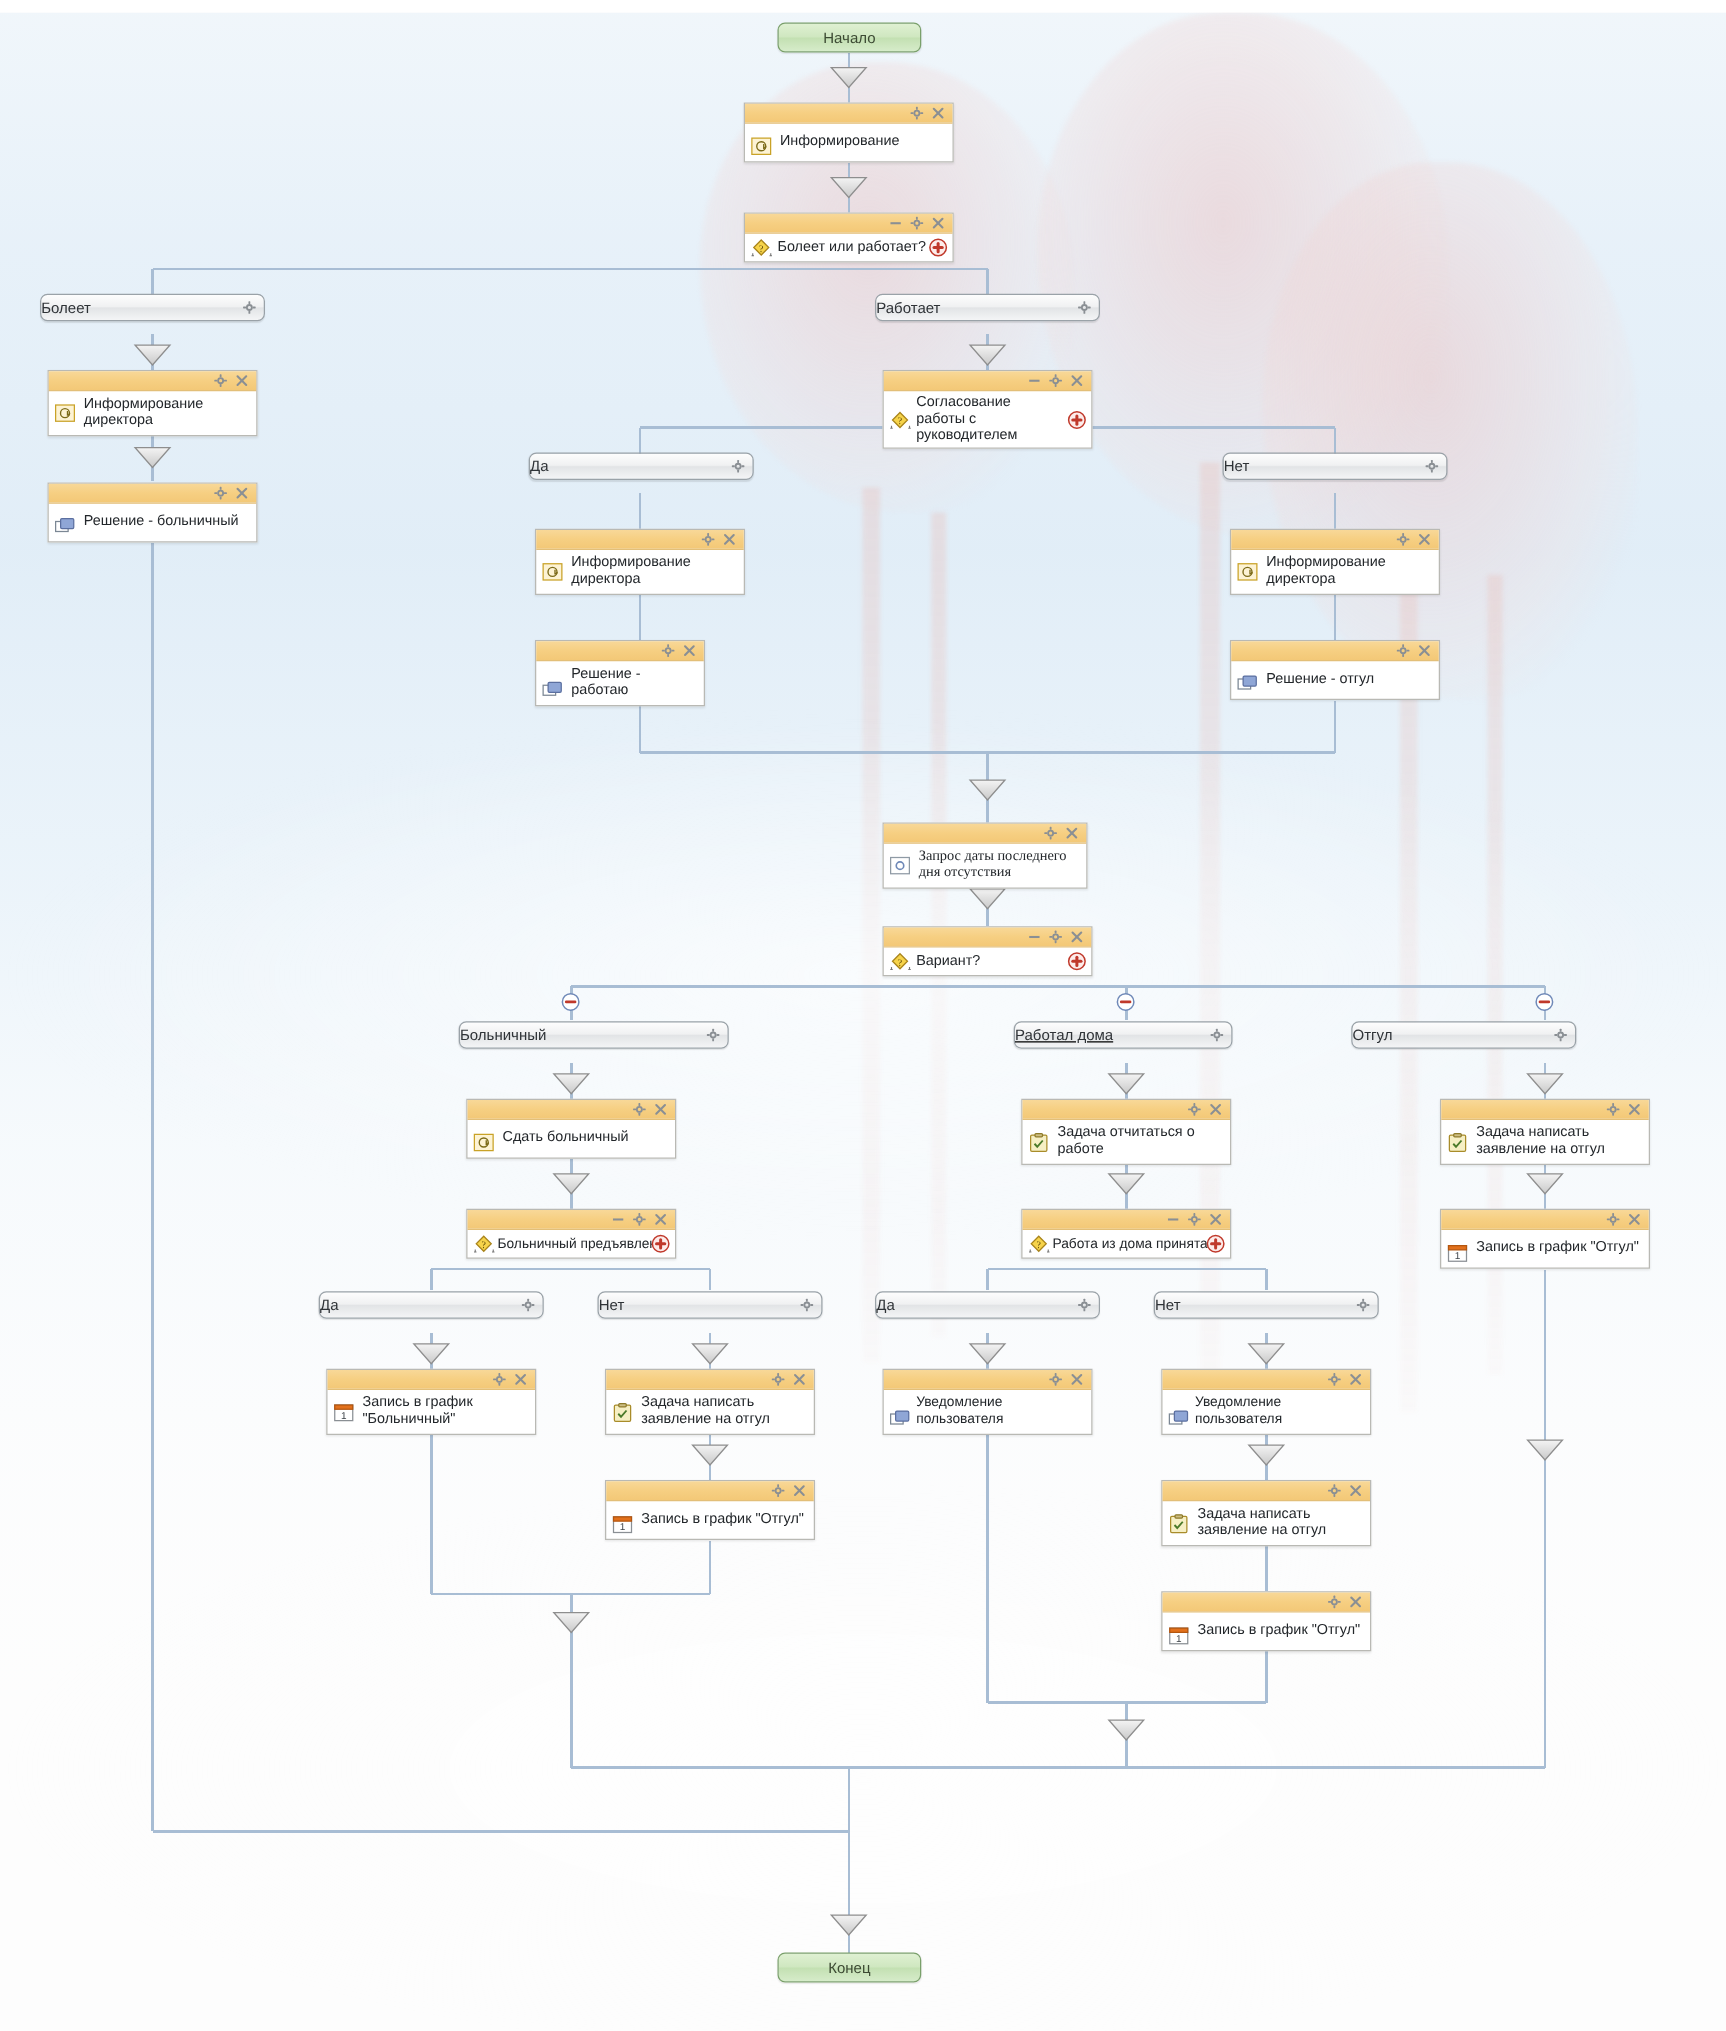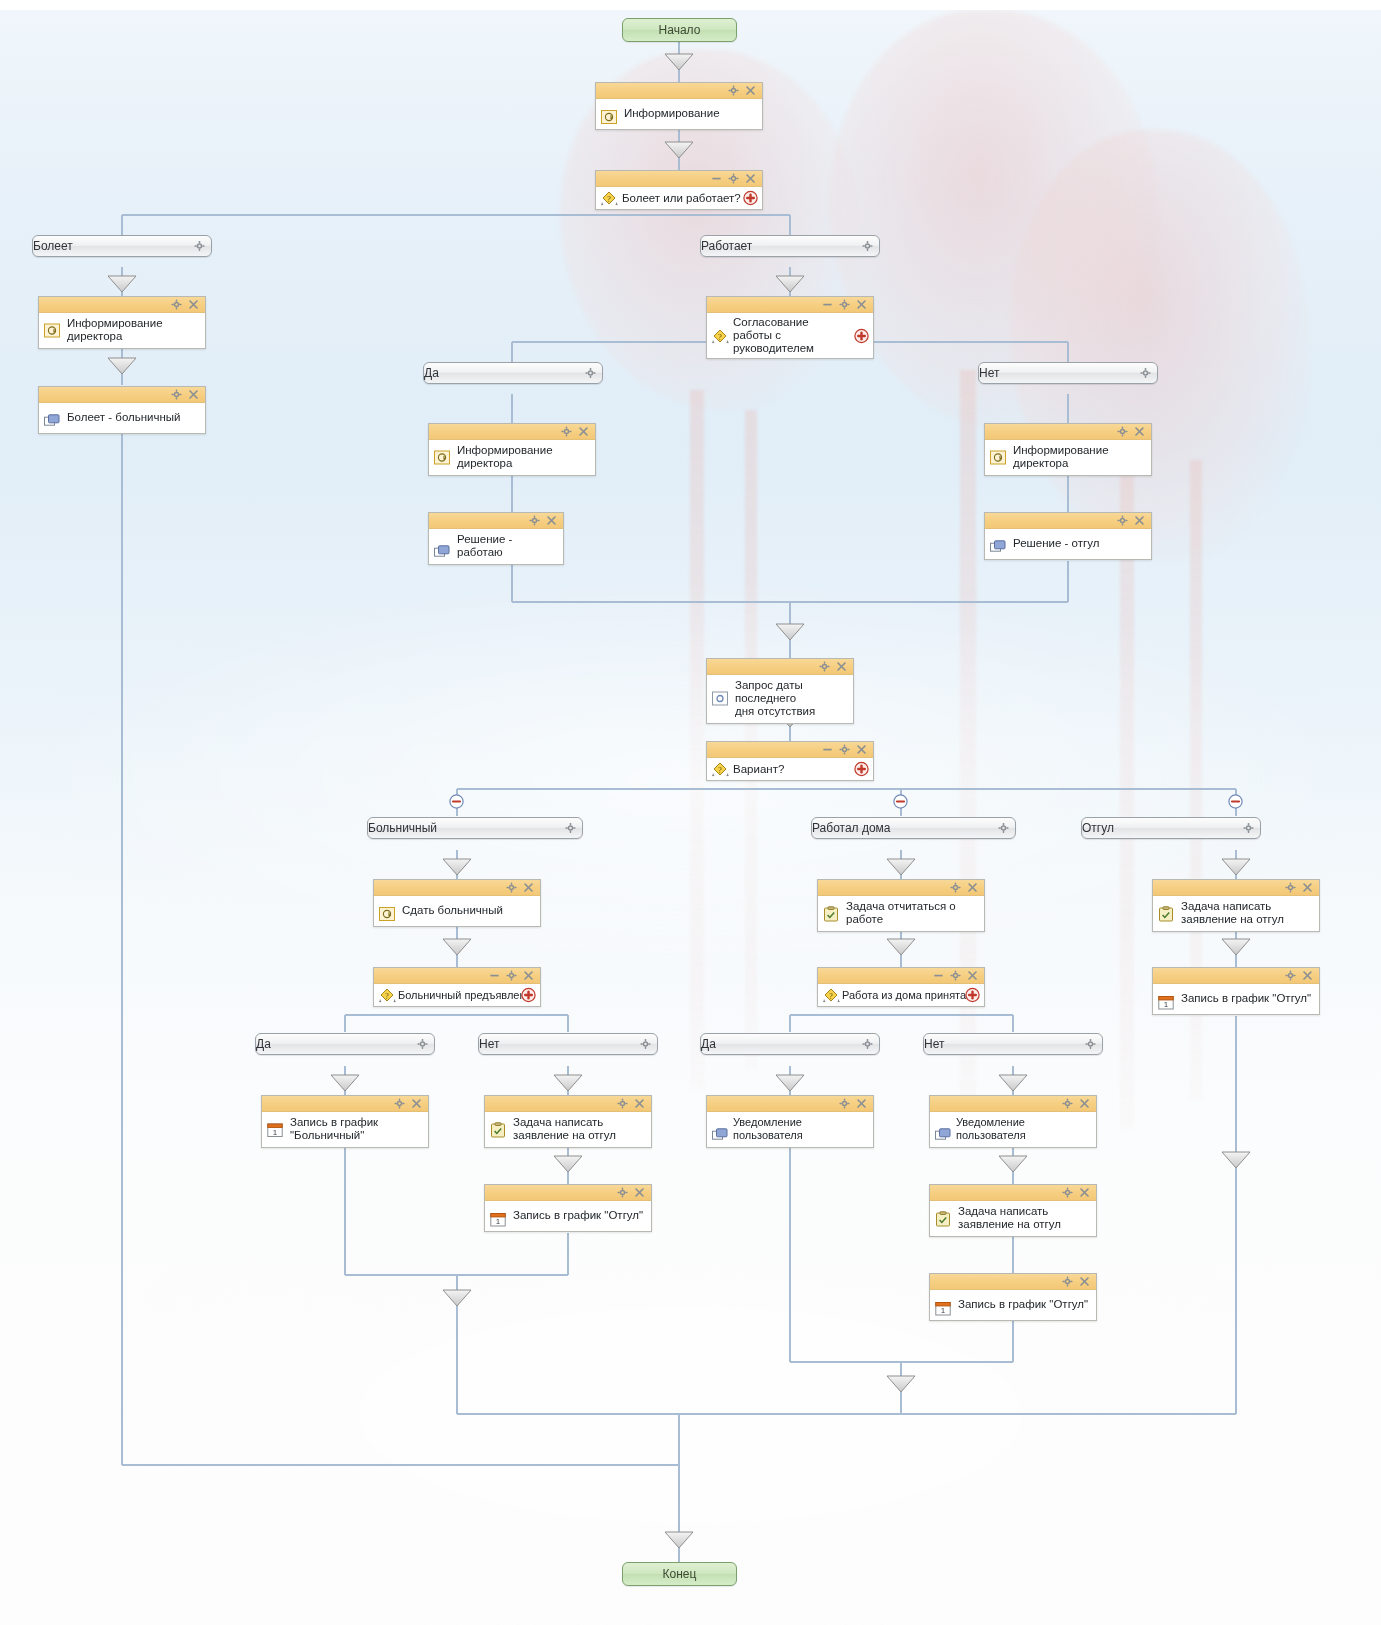--- a/index.html
+++ b/index.html
@@ -511,21 +511,21 @@
             </svg>
         </span>
       </div>
       <div class="card-body">
         <span class="card-ico">
           <svg viewBox="0 0 16 14" width="16" height="14">
               <rect x="0.5" y="3.2" width="10" height="8" fill="#ffffff" stroke="#7b8794"></rect>
               <rect x="4.5" y="0.8" width="10.5" height="8" rx="1" fill="#8fa6d6" stroke="#5b6fa0"></rect>
             </svg>
         </span>
-        <span class="card-title">Болеет - больничный</span>
+        <span class="card-title">Решение - больничный</span>
       </div>
     </div>
 
     <div class="card gateway" style="left:706px; top:286px; width:168px;">
       <div class="card-head">
         <span class="hdr-min">
           <svg viewBox="0 0 12 12" width="11" height="11">
               <rect x="1.5" y="5.2" width="9" height="1.8" fill="#8a8f94"></rect>
             </svg>
         </span>
@@ -731,21 +731,21 @@
         <span class="card-ico">
           <svg viewBox="0 0 16 14" width="16" height="14">
               <rect x="0.5" y="3.2" width="10" height="8" fill="#ffffff" stroke="#7b8794"></rect>
               <rect x="4.5" y="0.8" width="10.5" height="8" rx="1" fill="#8fa6d6" stroke="#5b6fa0"></rect>
             </svg>
         </span>
         <span class="card-title">Решение - отгул</span>
       </div>
     </div>
 
-    <div class="card" style="left:706px; top:648px; width:148px;">
+    <div class="card" style="left:706px; top:648px; width:164px;font-family:Liberation Serif, serif;">
       <div class="card-head">
         <span class="hdr-ico">
           <svg viewBox="0 0 12 12" width="11" height="11">
               <g fill="#8a8f94">
                 <circle cx="6" cy="6" r="2.2" fill="none" stroke="#8a8f94" stroke-width="1.6"></circle>
                 <rect x="5.2" y="0.5" width="1.6" height="2.6" rx="0.5"></rect>
                 <rect x="5.2" y="8.9" width="1.6" height="2.6" rx="0.5"></rect>
                 <rect x="0.5" y="5.2" width="2.6" height="1.6" rx="0.5"></rect>
                 <rect x="8.9" y="5.2" width="2.6" height="1.6" rx="0.5"></rect>
               </g>
@@ -848,21 +848,21 @@
               <circle cx="6" cy="6" r="2.2" fill="none" stroke="#8a8f94" stroke-width="1.6"></circle>
               <rect x="5.2" y="0.5" width="1.6" height="2.6" rx="0.5"></rect>
               <rect x="5.2" y="8.9" width="1.6" height="2.6" rx="0.5"></rect>
               <rect x="0.5" y="5.2" width="2.6" height="1.6" rx="0.5"></rect>
               <rect x="8.9" y="5.2" width="2.6" height="1.6" rx="0.5"></rect>
             </g>
           </svg>
       </span>
     </div>
 
-    <div class="pill" style="left:811px; top:807px; width:205px;">
+    <div class="pill" style="left:811px; top:807px; width:175px;text-decoration:underline;">
       <span class="pill-label">Работал дома</span>
       <span class="gear hdr-ico">
         <svg viewBox="0 0 12 12" width="11" height="11">
             <g fill="#8a8f94">
               <circle cx="6" cy="6" r="2.2" fill="none" stroke="#8a8f94" stroke-width="1.6"></circle>
               <rect x="5.2" y="0.5" width="1.6" height="2.6" rx="0.5"></rect>
               <rect x="5.2" y="8.9" width="1.6" height="2.6" rx="0.5"></rect>
               <rect x="0.5" y="5.2" width="2.6" height="1.6" rx="0.5"></rect>
               <rect x="8.9" y="5.2" width="2.6" height="1.6" rx="0.5"></rect>
             </g>

